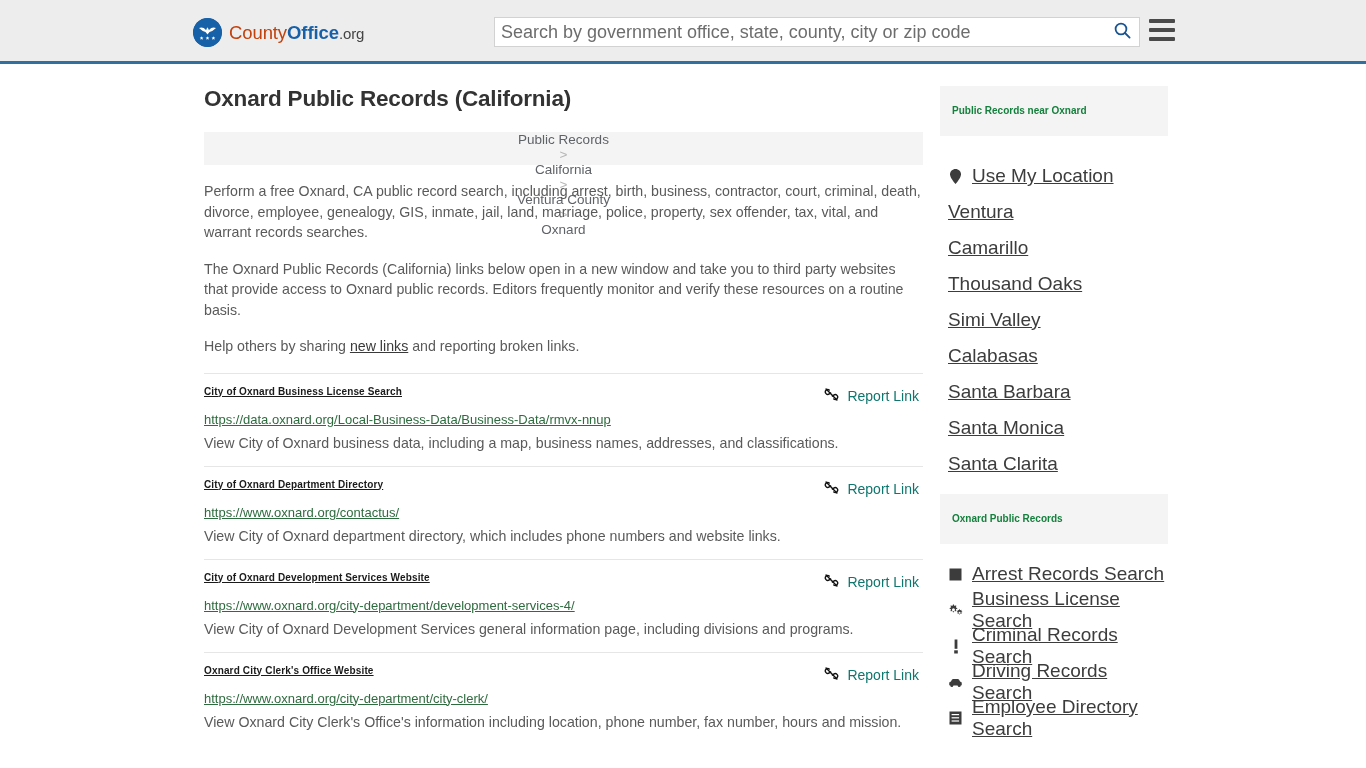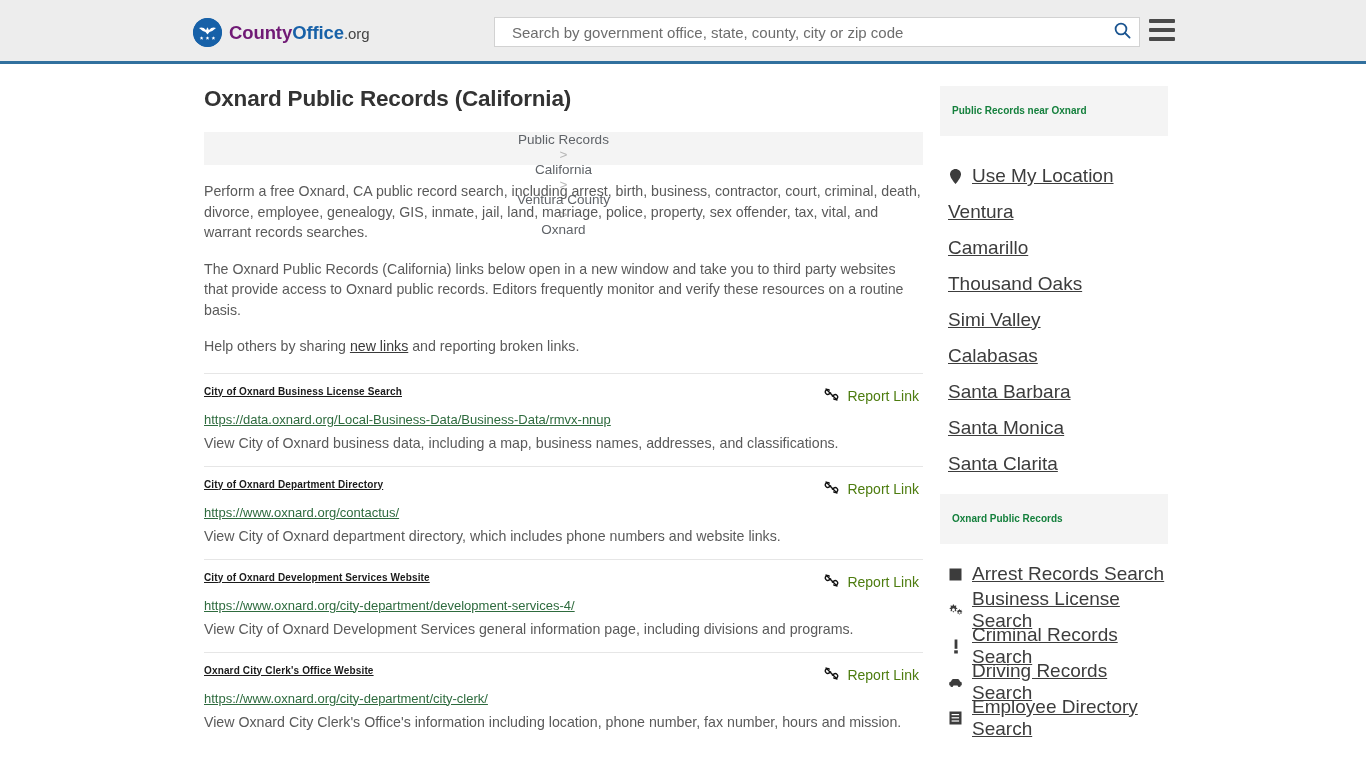--- a/index.html
+++ b/index.html
@@ -35,39 +35,39 @@
     overflow: hidden;
   }
   .logo-mark svg { display: block; }
   .logo-text {
     font-size: 18.5px;
     color: #222222;
     letter-spacing: -0.1px;
     white-space: nowrap;
   }
   .logo-text .b { color: #1761a8; font-weight: bold; }
-  .logo-text .county { font-weight: bold; color: #701a75; }
+  .logo-text .county { font-weight: normal; color: #c2410c; }
   .logo-text .org { font-size: 15px; color: #444; }
 
   .search-wrap {
     position: absolute;
     left: 494px; top: 17px;
     width: 646px; height: 30px;
     background: #ffffff;
     border: 1px solid #d2d2d2;
     display: flex;
     align-items: center;
   }
   .search-input {
     border: 0;
     outline: none;
     flex: 1 1 auto;
     height: 28px;
-    padding: 0 17px;
-    font-size: 15px;
+    padding: 0 6px;
+    font-size: 18px;
     color: #555;
     font-family: "Liberation Sans", sans-serif;
     background: transparent;
   }
   .search-input::placeholder { color: #6d6d6d; }
   .search-btn {
     width: 34px; height: 28px;
     background: transparent;
     border: 0;
     cursor: pointer;
@@ -161,21 +161,21 @@
     font-size: 10px;
     font-weight: bold;
     color: #1a1a1a;
     text-decoration: underline;
     letter-spacing: 0.15px;
   }
   .report-link {
     display: flex;
     align-items: center;
     gap: 8px;
-    color: #4d7c0f;
+    color: #0f766e;
     font-size: 14px;
     white-space: nowrap;
     margin-top: 1px;
     padding-right: 4px;
   }
   .result-url {
     display: block;
     margin-top: 7px;
     font-size: 13px;
     color: #2e6b3e;

